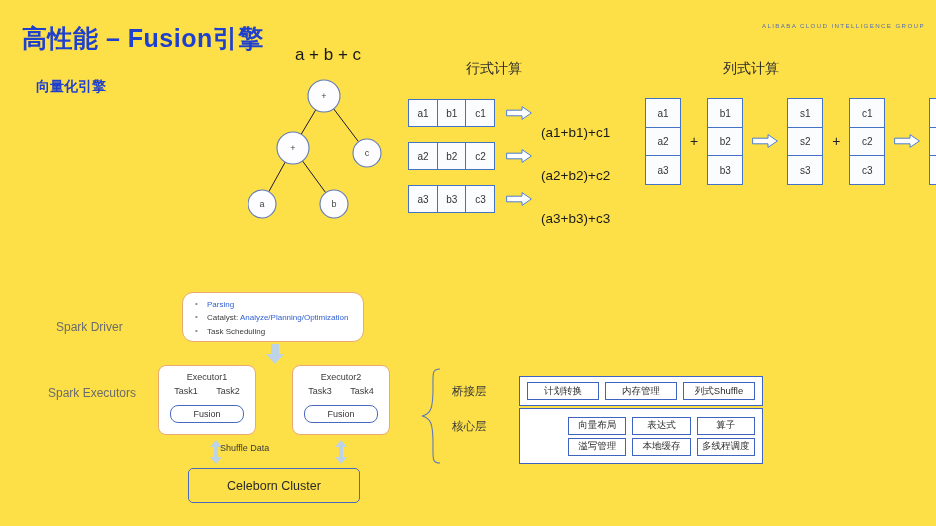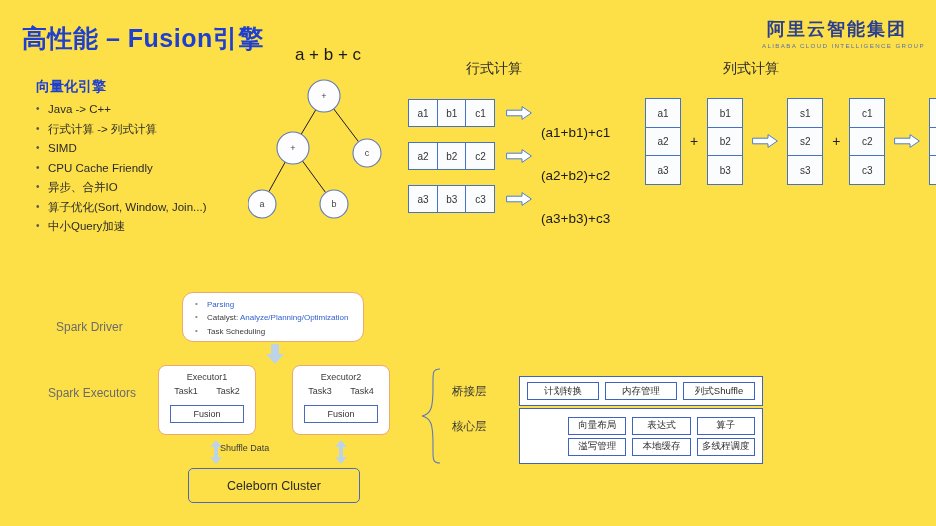--- a/index.html
+++ b/index.html
@@ -184,21 +184,21 @@
   .exec-title { font-size: 9px; color: #3a3a3a; margin-top: 6px; }
   .exec-tasks {
     display: flex; justify-content: space-around;
     font-size: 9px; color: #3a3a3a;
     margin-top: 4px; padding: 0 6px;
   }
   .fusion-box {
     margin: 9px auto 0;
     width: 74px; height: 18px;
     border: 1.1px solid #4a6bbd;
-    border-radius: 0;
+    border-radius: 8px;
     display: flex; align-items: center; justify-content: center;
     font-size: 9px; color: #333;
     box-sizing: border-box;
   }
 
   #celeborn {
     left: 188px; top: 468px;
     width: 172px; height: 35px;
     border: 1.1px solid #4a6bbd;
     border-radius: 5px;
@@ -249,34 +249,24 @@
   .chip + .chip { margin-left: 6px; }
 </style>
 </head>
 <body>
 
 <div id="slide">
 
   <div class="abs" id="title">高性能 – Fusion引擎</div>
 
   <div class="abs" id="logo">
-    <div class="logo-cn">阿里云智能集团</div>
     <div class="logo-en">ALIBABA CLOUD INTELLIGENCE GROUP</div>
   </div>
 
   <div class="abs" id="veng-head">向量化引擎</div>
-  <ul class="abs" id="veng-list">
-      <li>Java -&gt; C++</li>
-      <li>行式计算 -&gt; 列式计算</li>
-      <li>SIMD</li>
-      <li>CPU Cache Friendly</li>
-      <li>异步、合并IO</li>
-      <li>算子优化(Sort, Window, Join...)</li>
-      <li>中小Query加速</li>
-    </ul>
 
   <div class="abs" id="tree-wrap">
     <div id="tree-expr">a + b + c</div>
     <svg id="tree-svg" width="160" height="160">
         <line x1="67.8069673229337" y1="38.74315158733701" x2="53.1930326770663" y2="63.25684841266299" class="tree-edge"></line>
         <line x1="85.63581653917396" y1="37.77305913332361" x2="110.5686605282228" y2="70.82357325834184" class="tree-edge"></line>
         <line x1="37.25094587173111" y1="90.99829132848573" x2="20.780422362235278" y2="120.75149508757498" class="tree-edge"></line>
         <line x1="54.451821607511874" y1="89.90980512245524" x2="77.72965609342711" y2="121.70392051785166" class="tree-edge"></line>
         <circle cx="76" cy="25" r="16" class="node-circle"></circle>
         <text x="76" y="28.2" class="node-label">+</text>

